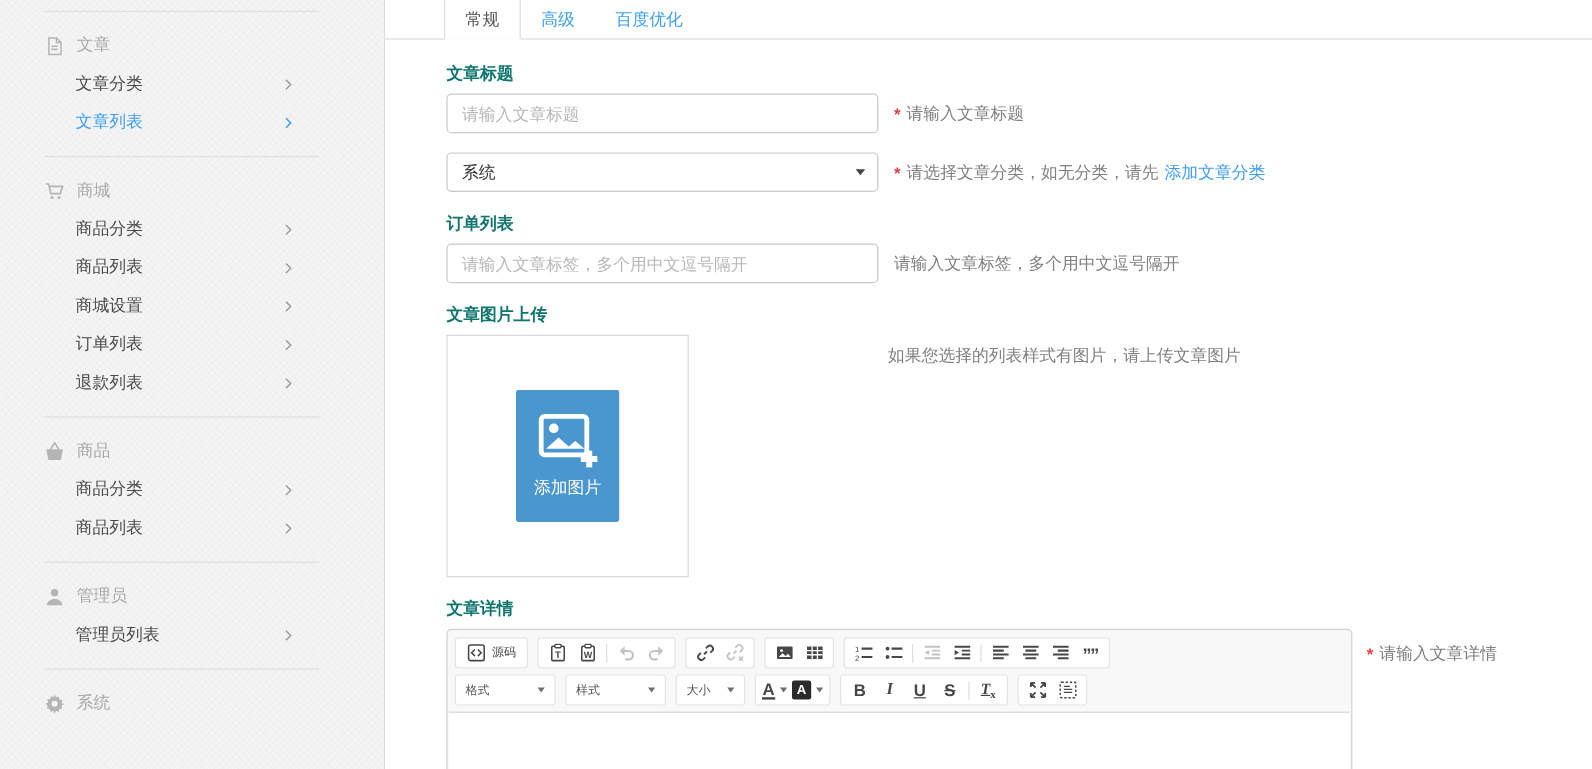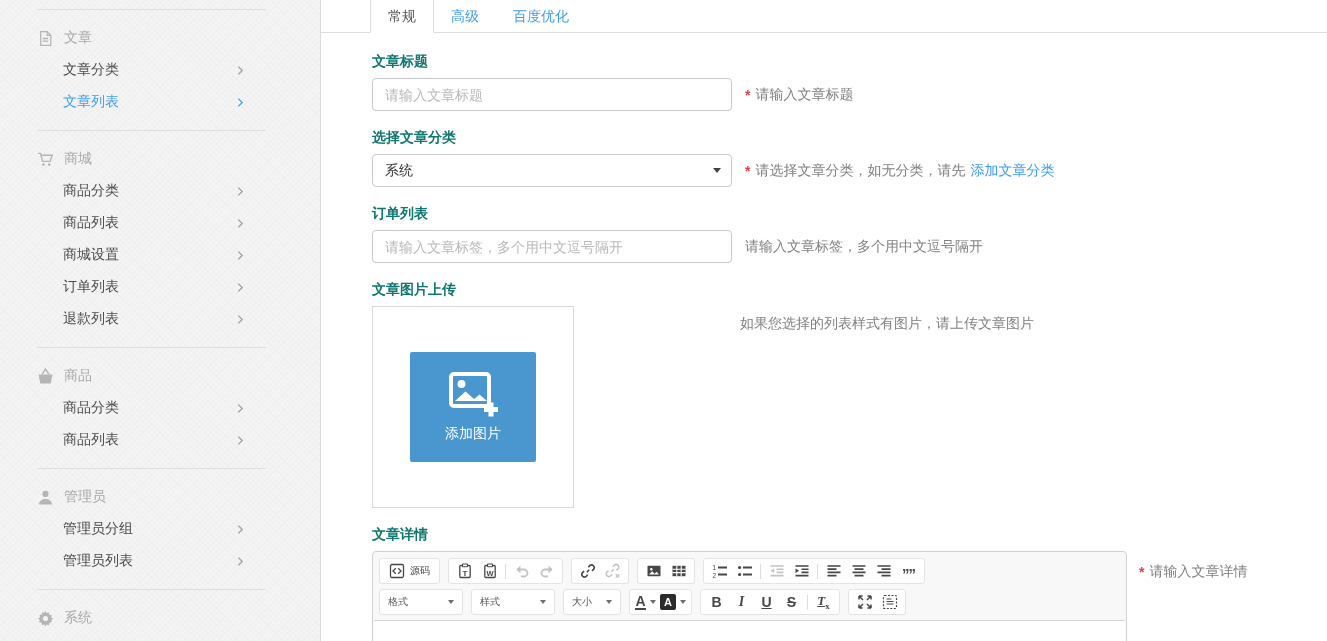--- a/index.html
+++ b/index.html
@@ -44,21 +44,21 @@
   .select-caret { width:0; height:0; border-left:4px solid transparent; border-right:4px solid transparent;
     border-top:5px solid #444; }
   .hint { margin-left:13px; color:#808080; display:flex; align-items:center; white-space:nowrap; }
   .req { color:#e04343; margin-right:5px; font-weight:bold; }
   .hint-link { color:#3d9df2; margin-left:5px; text-decoration:none; cursor:pointer; }
 
   
   .upload-row { display:flex; align-items:flex-start; }
   .upload-box { width:202px; height:202px; border:1px solid #d9d9d9; background:#fff;
     display:flex; align-items:center; justify-content:center; }
-  .upload-btn { width:126px; height:110px; background:#4a96cf; border-radius:2px; color:#fff;
+  .upload-btn { width:86px; height:110px; background:#4a96cf; border-radius:2px; color:#fff;
     display:flex; flex-direction:column; align-items:center; justify-content:center; cursor:pointer; }
   .upload-btn .up-label { margin-top:8px; font-size:14px; }
   .upload-row .hint { margin-left:166px; margin-top:9px; }
 
   
   .editor-row { display:flex; align-items:flex-start; }
   .editor { width:755px; border:1px solid #d1d1d1; border-radius:4px 4px 0 0; background:#f8f8f8; height:220px; overflow:hidden; }
   .toolbar { padding:6px 6px 0 6px; }
   .tb-row { display:flex; align-items:center; margin-bottom:5px; }
   .tb-group { display:flex; align-items:center; background:#fff; border:1px solid #e4e4e4; border-radius:3px;
@@ -214,28 +214,20 @@
       <div class="side-header">
         <span class="side-icon">
           <svg viewBox="0 0 16 16" width="17" height="17" fill="currentColor">
               <circle cx="8" cy="4.6" r="2.9"></circle>
               <path d="M1.8 14.5c.4-3.2 3-5 6.2-5s5.8 1.8 6.2 5z"></path>
             </svg>
         </span>
         <span>管理员</span>
       </div>
       <div class="side-item">
-        <span>管理员分组</span>
-        <span class="chev">
-            <svg viewBox="0 0 8 12" width="7" height="11" fill="none" stroke="currentColor" stroke-width="1.4">
-              <path d="M1.5 1.5L6 6l-4.5 4.5"></path>
-            </svg>
-          </span>
-      </div>
-      <div class="side-item">
         <span>管理员列表</span>
         <span class="chev">
             <svg viewBox="0 0 8 12" width="7" height="11" fill="none" stroke="currentColor" stroke-width="1.4">
               <path d="M1.5 1.5L6 6l-4.5 4.5"></path>
             </svg>
           </span>
       </div>
     </div>
     <div class="side-divider"></div>
 
@@ -270,21 +262,20 @@
         <div class="control-row">
           <input class="text-input" type="text" placeholder="请输入文章标题" style="">
           <div class="hint">
             <span class="req">*</span>
             <span>请输入文章标题</span>
           </div>
         </div>
       </div>
 
       <div class="form-group">
-        <div class="field-label">选择文章分类</div>
         <div class="control-row">
           <div class="select-box">
             <span>系统</span>
             <span class="select-caret"></span>
           </div>
           <div class="hint">
             <span class="req">*</span>
             <span>请选择文章分类，如无分类，请先</span>
             <a class="hint-link">添加文章分类</a>
           </div>

